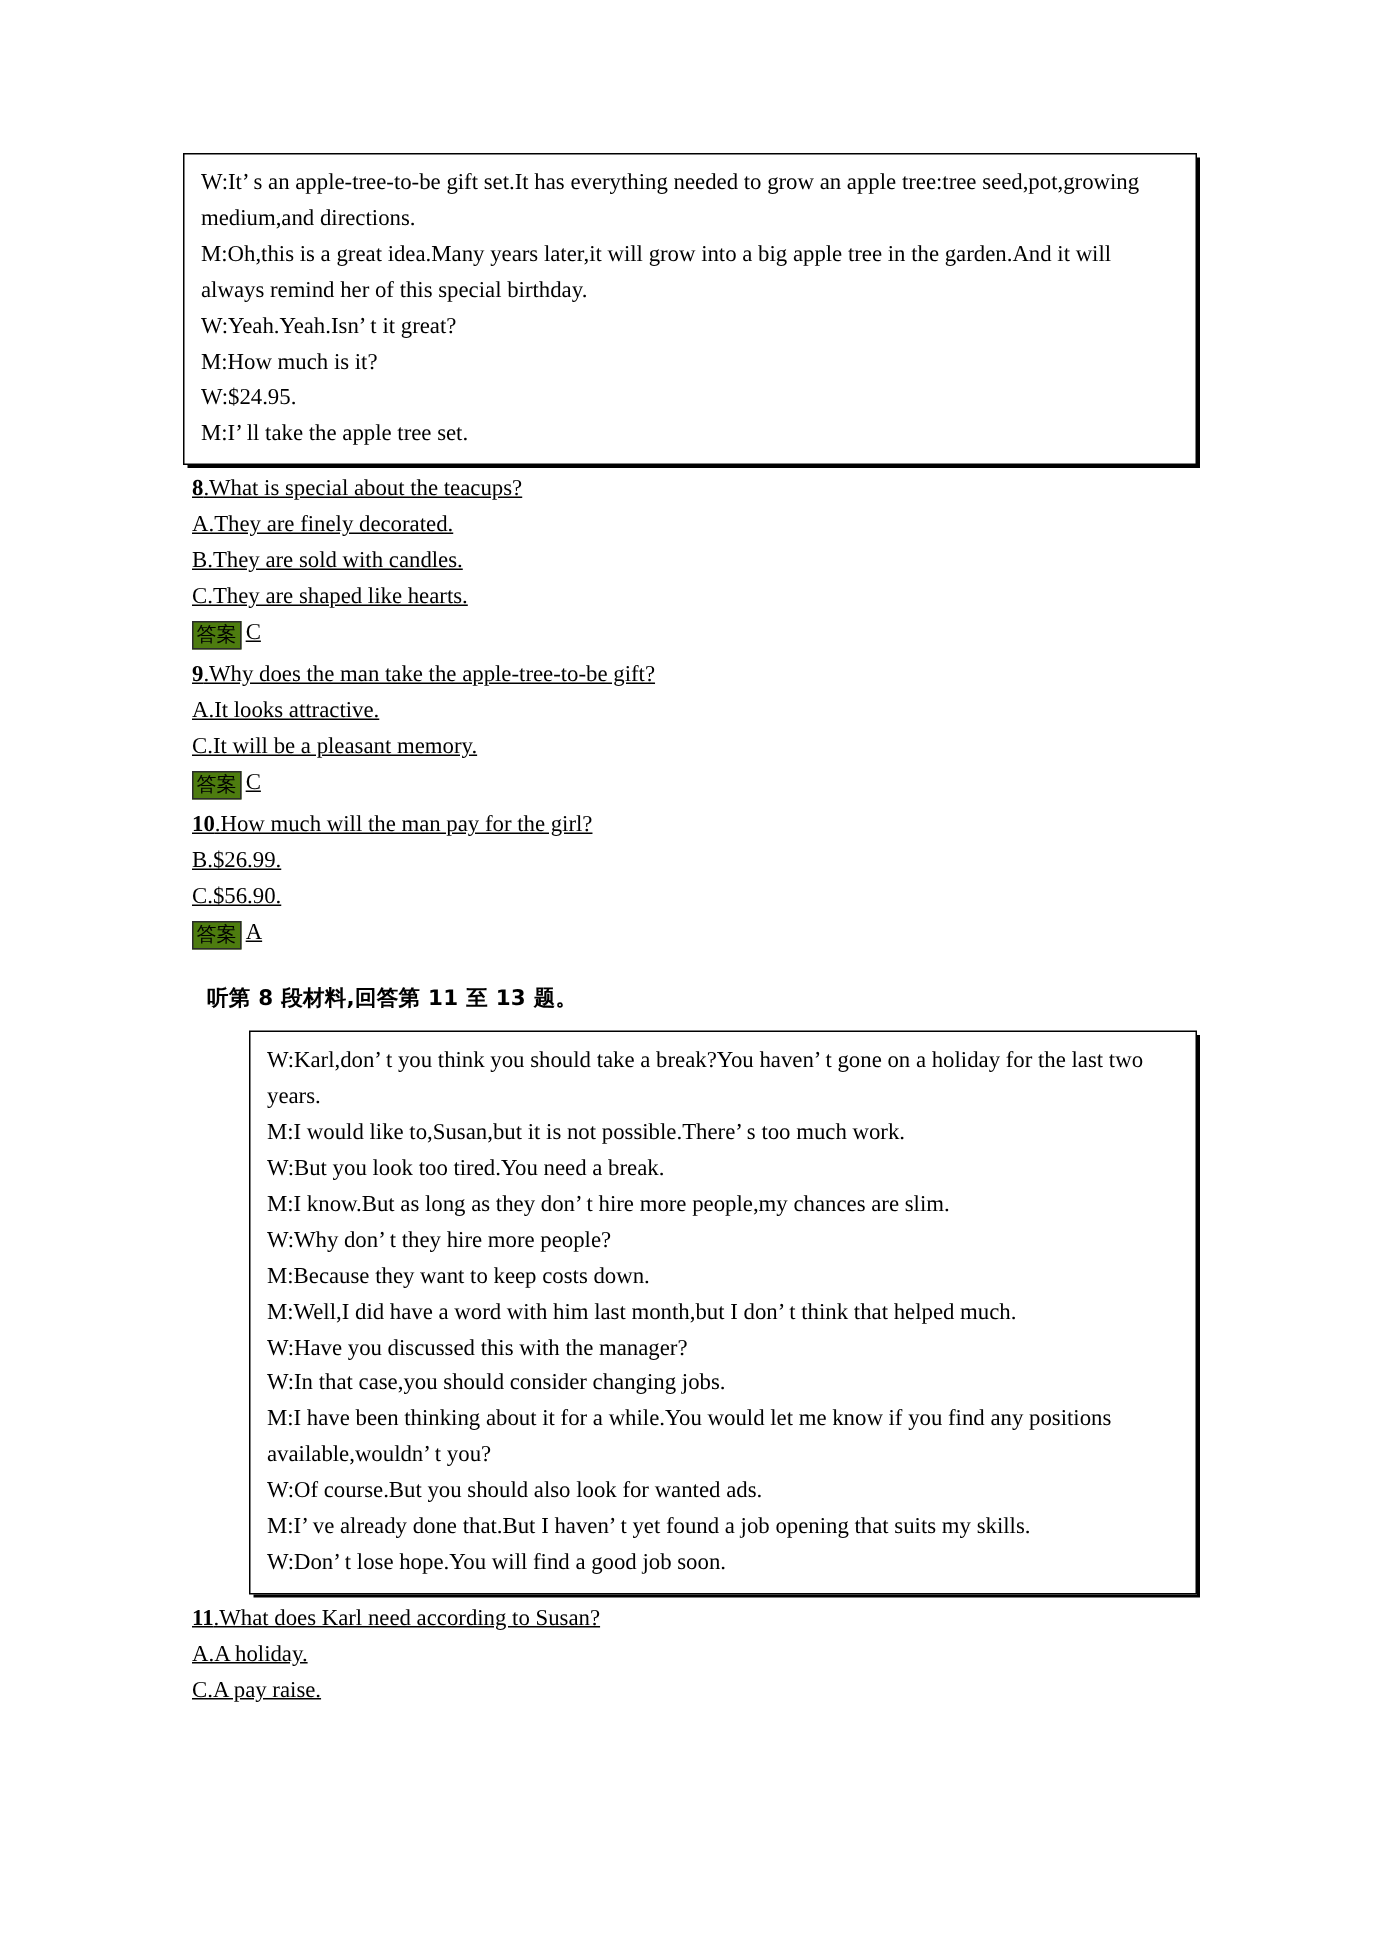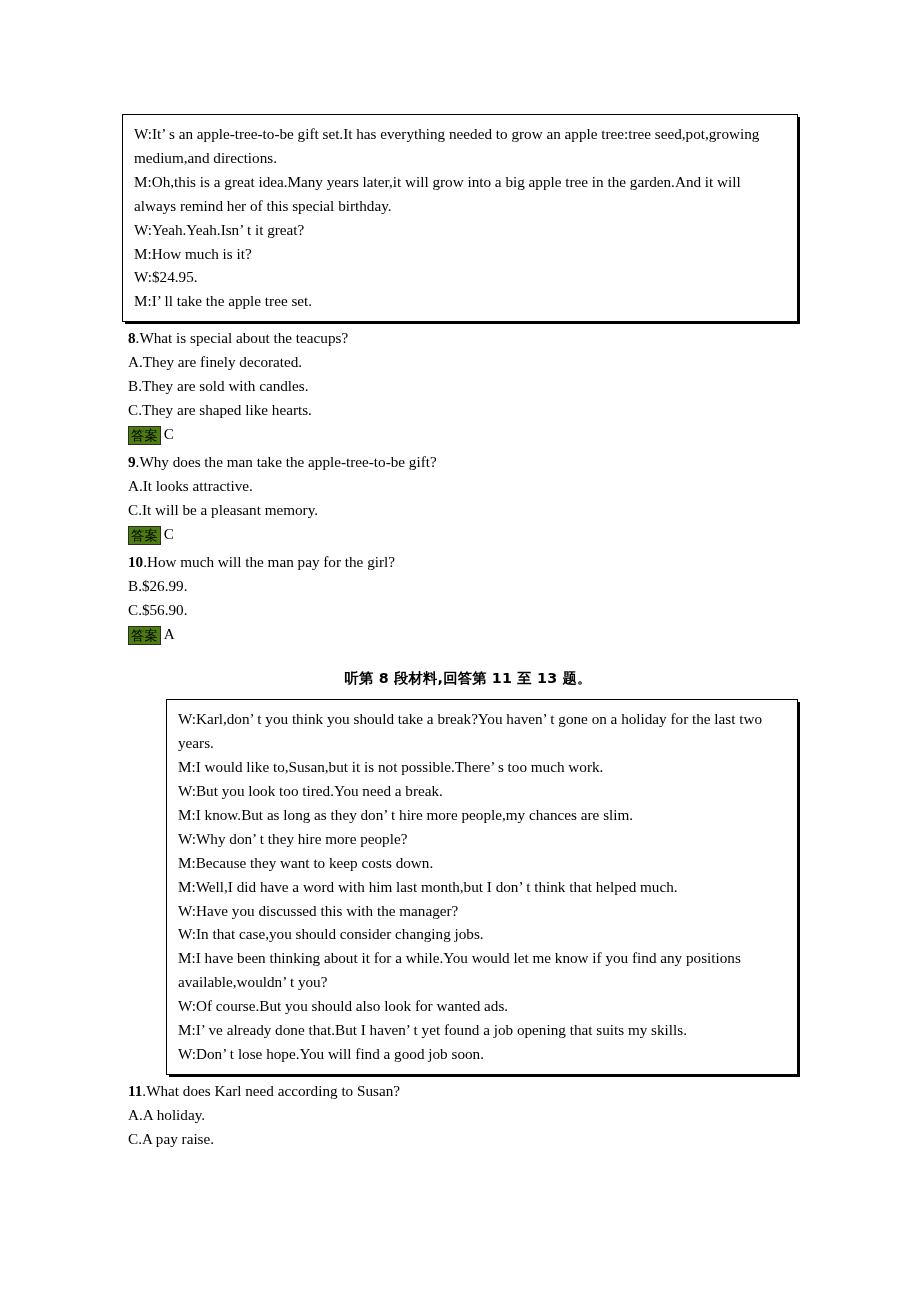--- a/index.html
+++ b/index.html
@@ -11,21 +11,21 @@
     width: 920px;
     height: 1302px;
     font-family: "Liberation Serif", "DejaVu Serif", serif;
     color: #000000;
     position: relative;
     overflow: hidden;
   }
   .page {
     position: absolute;
     left: 122px;
-    top: 114px;
+    top: 102px;
     width: 676px;
   }
 
   
   .transcript-box {
     border: 1.5px solid #000;
     box-shadow: 2.5px 2.5px 0 -0.5px #000;
     padding: 7px 11px 8px 11px;
     box-sizing: border-box;
     background: #fff;
@@ -33,20 +33,21 @@
   .transcript-line {
     font-size: 15.2px;
     line-height: 23.9px;
     text-align: left;
     white-space: normal;
   }
 
   
   .question-group {
     margin-top: 4px;
+    text-decoration: underline;
   }
   .q-stem,
   .q-option {
     font-size: 15.2px;
     line-height: 24px;
     padding-left: 6px;
   }
   .q-num {
     font-weight: bold;
   }
@@ -77,21 +78,20 @@
   
   .section-heading {
     font-family: "DejaVu Sans", "Liberation Sans", sans-serif;
     font-weight: bold;
     font-size: 14.3px;
     line-height: 20px;
     margin-top: 22px;
     margin-bottom: 11px;
     padding-left: 16px;
     letter-spacing: 0.2px;
-    text-align: center;
   }
 
   .gap-before-box { margin-top: 0px; margin-left: 44px; }
 </style>
 </head>
 <body>
 
 <div class="page">
 
   <div class="transcript-box">

